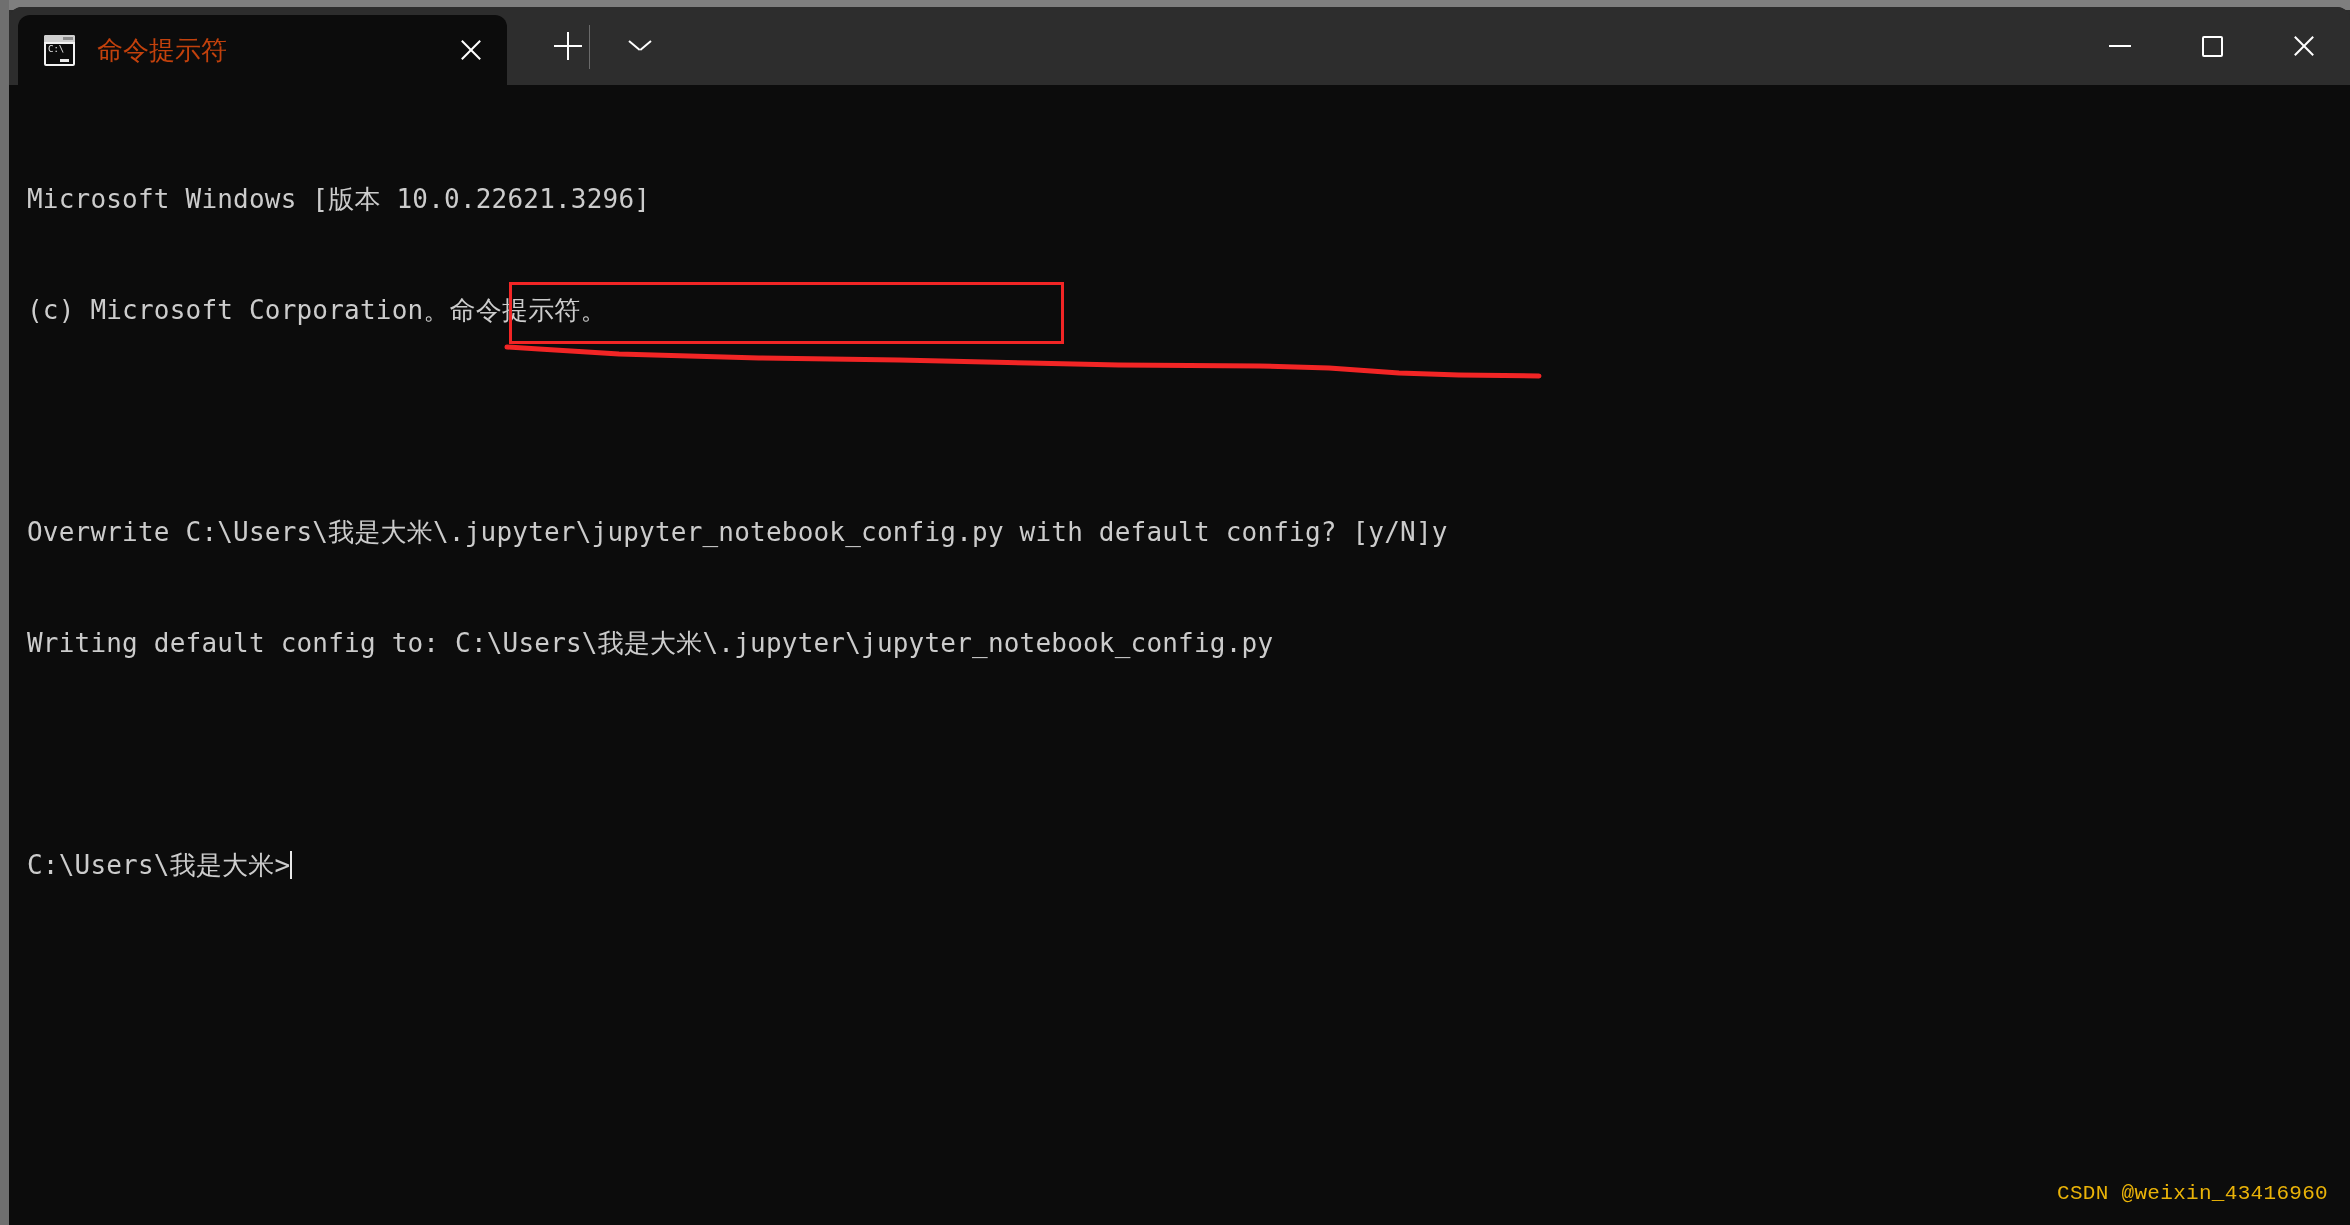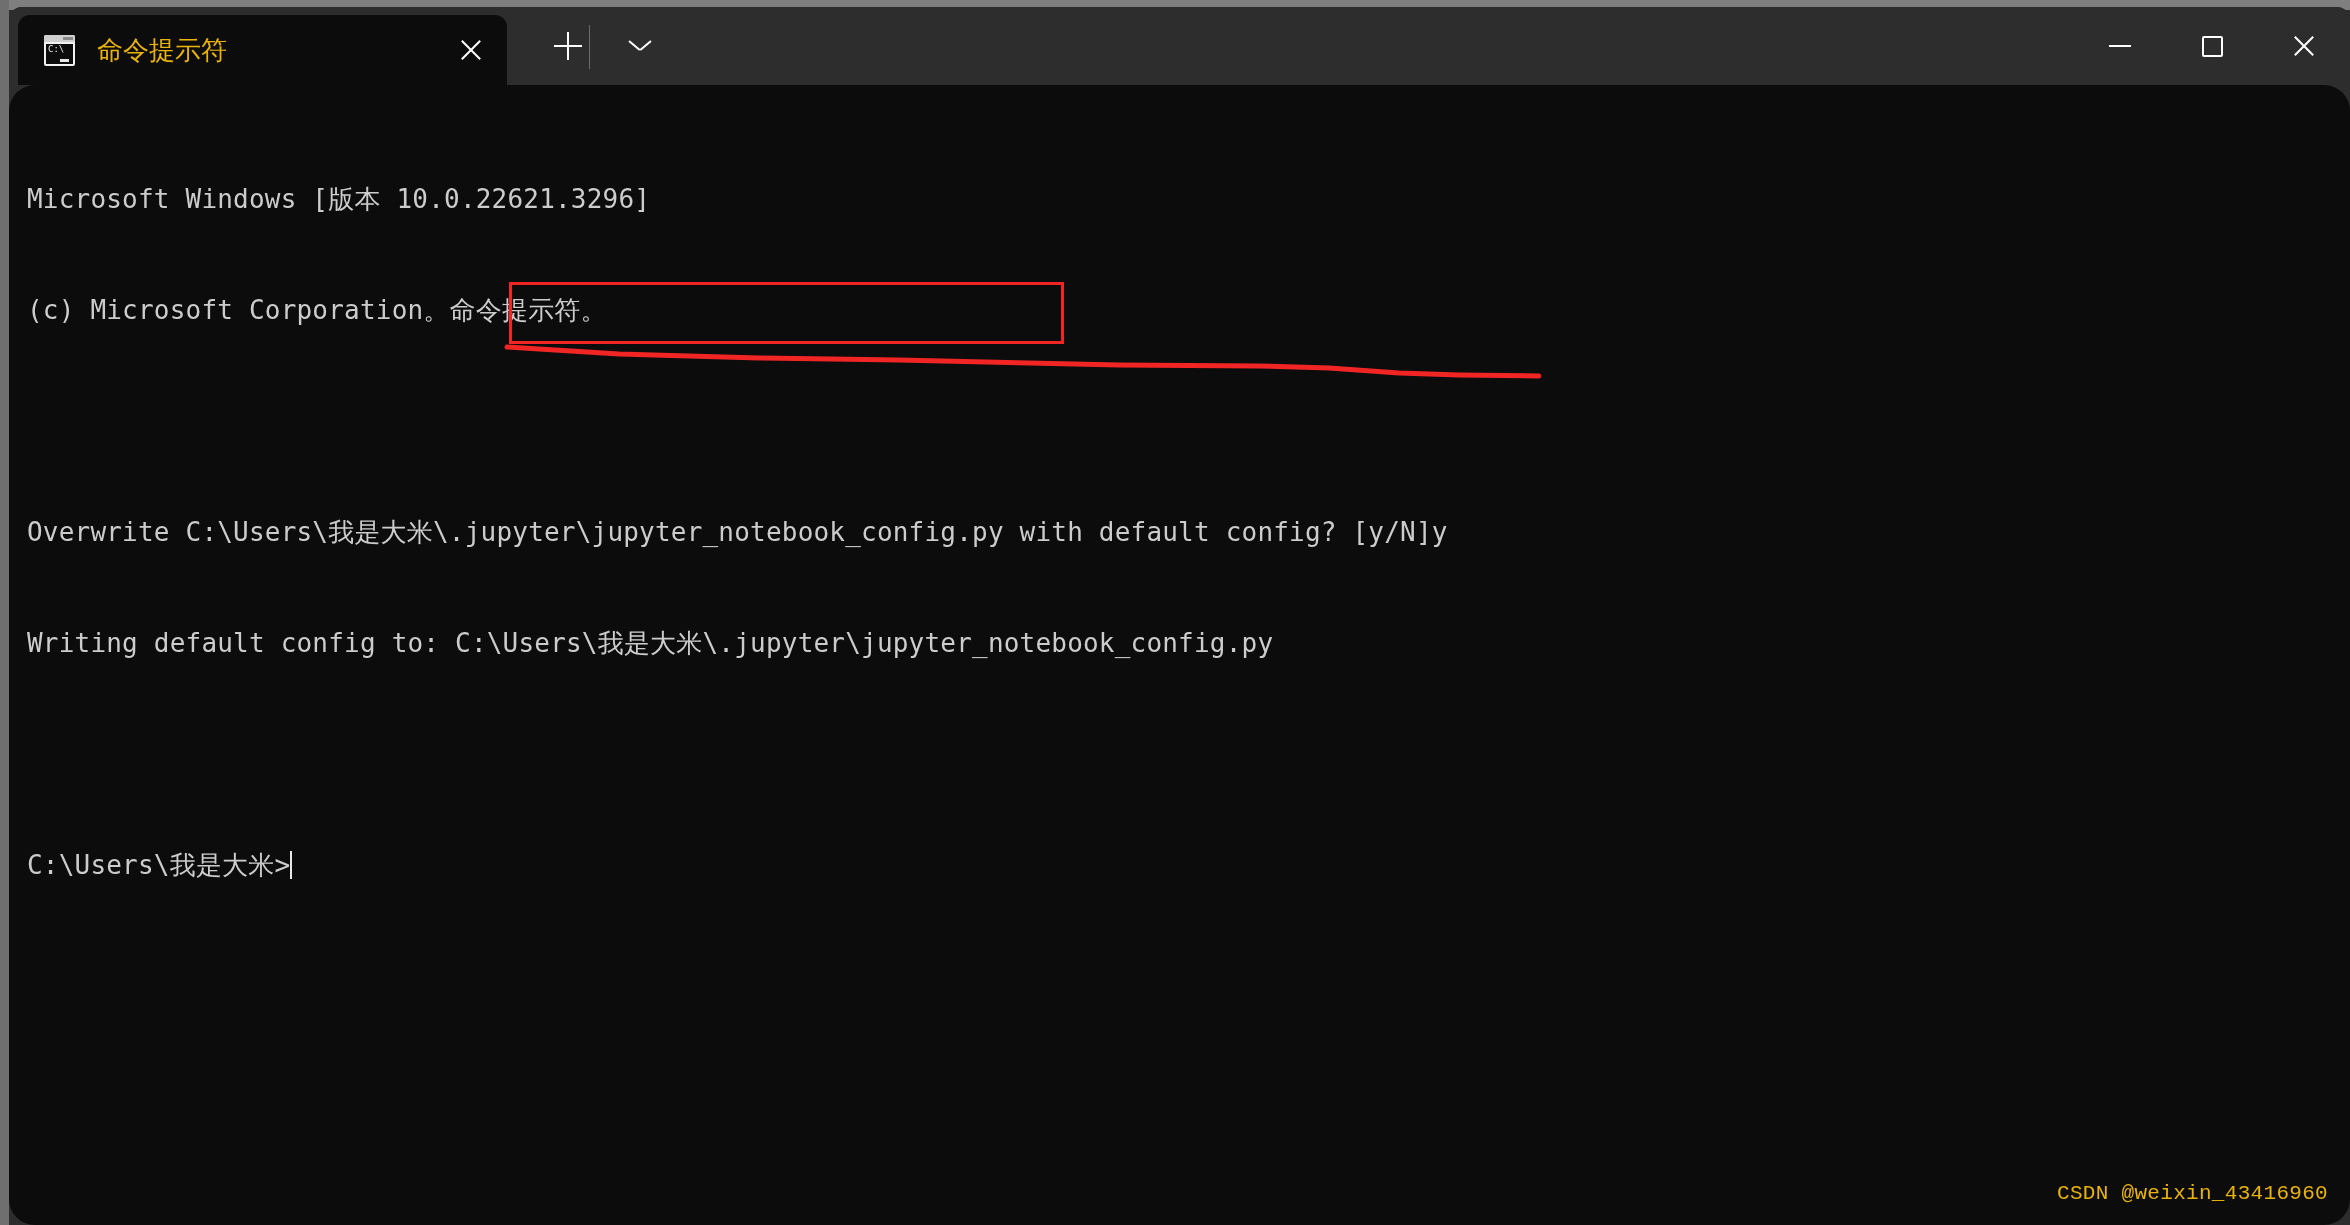--- a/index.html
+++ b/index.html
@@ -123,21 +123,21 @@
     position: absolute;
     left: 16px;
     bottom: 4px;
     width: 9px;
     height: 3px;
     background: #e8e8e8;
   }
 
   .tab-title {
     flex: 1 1 auto;
-    color: #eab308;
+    color: #c2410c;
     font-size: 26px;
     line-height: 30px;
     font-family: "DejaVu Sans", "Liberation Sans", sans-serif;
     padding-left: 22px;
     white-space: nowrap;
     overflow: hidden;
   }
 
   .tab-close {
     flex: 0 0 auto;
@@ -284,21 +284,20 @@
 
   
   .terminal {
     position: absolute;
     left: 0;
     top: 78px;
     width: 100%;
     height: 1140px;
     background: #0c0c0c;
     overflow: hidden;
-    border-radius: 26px;
   }
 
   .term-text {
     position: absolute;
     left: 18px;
     top: 22px;
     color: #cccccc;
     font-family: "DejaVu Sans Mono", "Liberation Mono", monospace;
     font-size: 26px;
     line-height: 37px;

